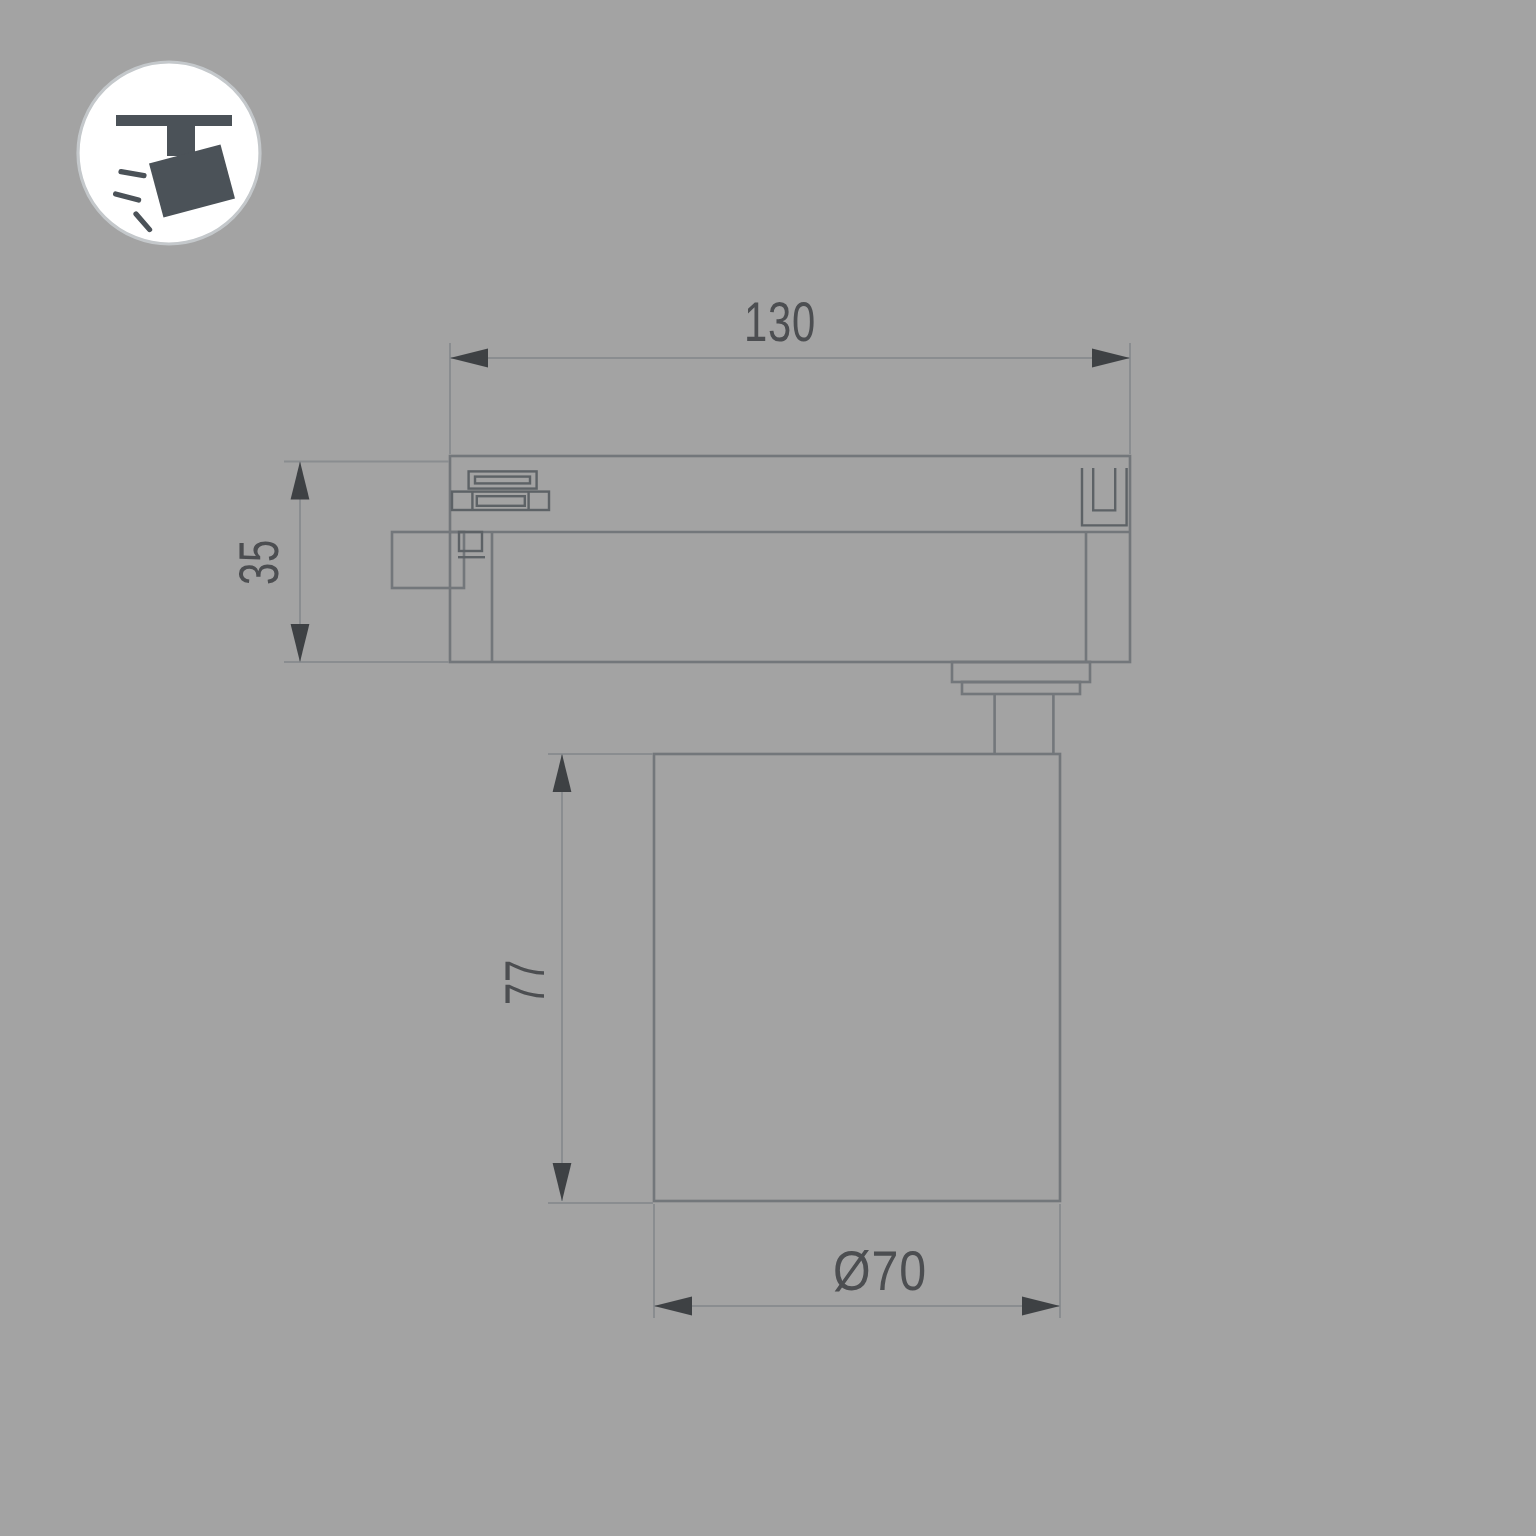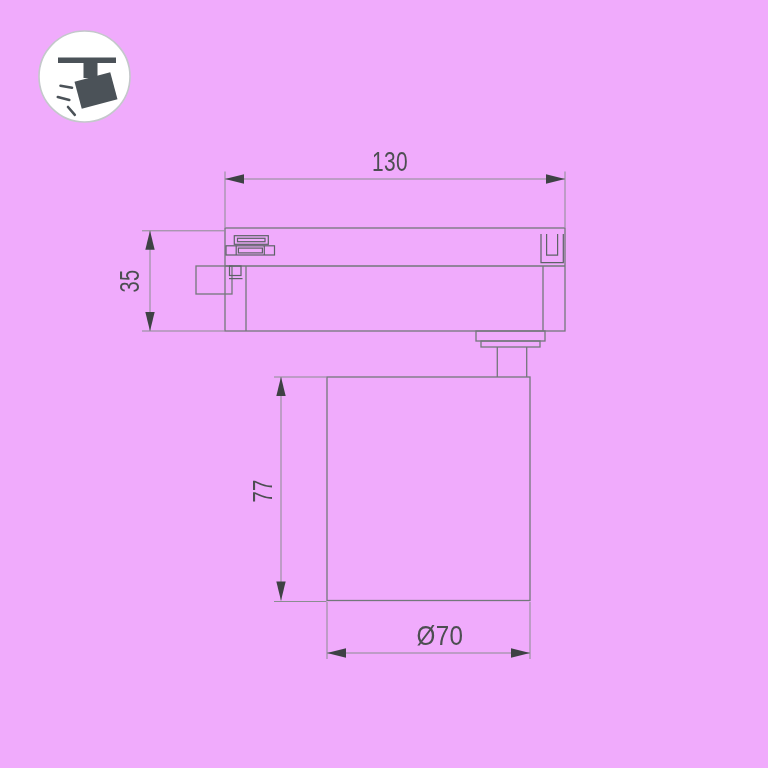--- a/index.html
+++ b/index.html
@@ -4,21 +4,21 @@
 <style>
   html, body {
     margin: 0;
     padding: 0;
     background: #fbfbfb;
   }
   .canvas {
     position: relative;
     width: 768px;
     height: 768px;
-    background: #f0abfc;
+    background: #a3a3a3;
     overflow: hidden;
   }
   svg { display: block; }
   .dim-text {
     font-family: "Liberation Sans", sans-serif;
     font-size: 28px;
     letter-spacing: 0.5px;
   }
 </style>
 </head>

